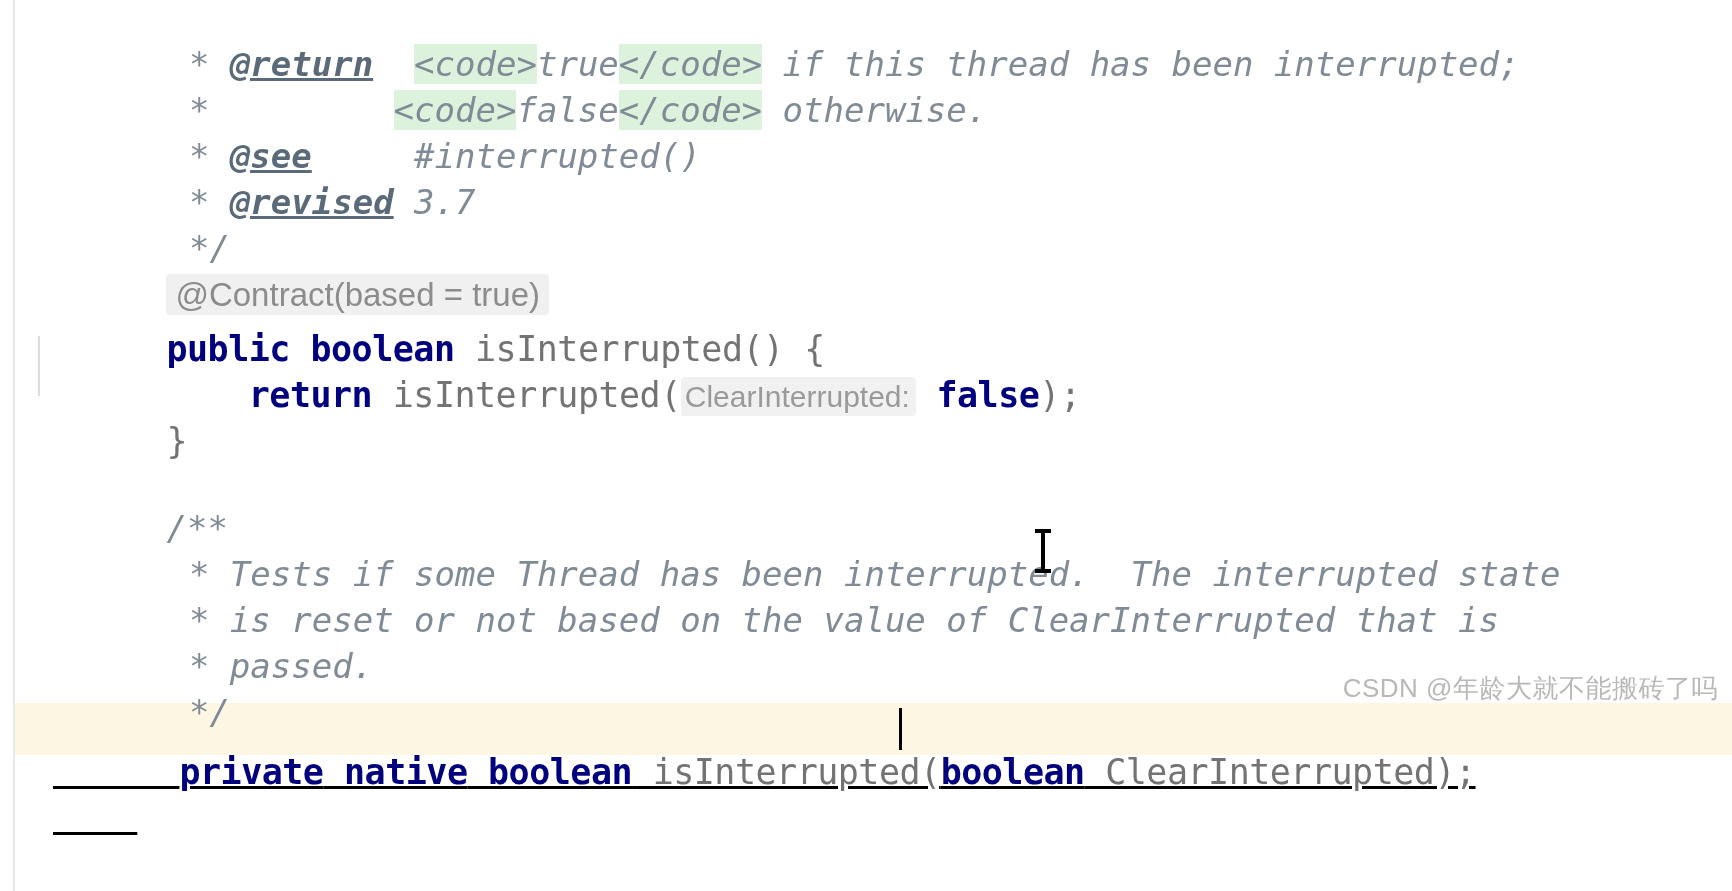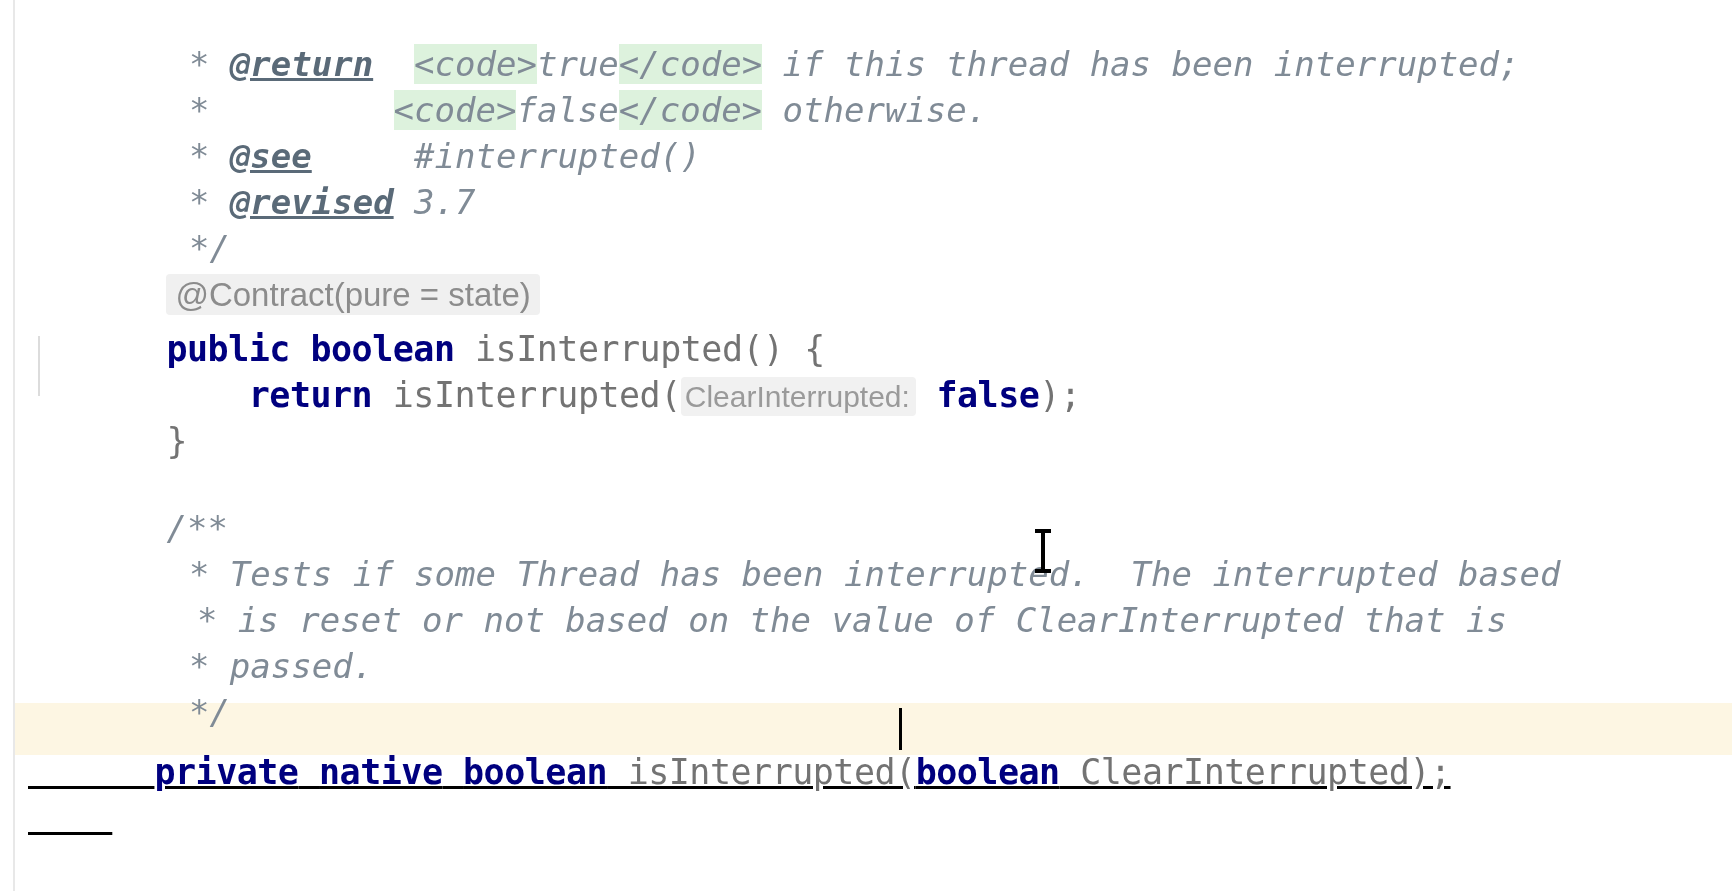--- a/index.html
+++ b/index.html
@@ -184,21 +184,21 @@
 
     <div class="line" style="top:133px; left:42px;">
       <span class="cmt"> * </span><span class="cmt cmt-tag">@revised</span><span class="cmt"> 3.7</span>
     </div>
 
     <div class="line" style="top:179px; left:42px;">
       <span class="cmt"> */</span>
     </div>
 
     <div class="line" style="top:225px; left:40px;">
-      <span class="inlay-annotation">@Contract(pure = state)</span>
+      <span class="inlay-annotation">@Contract(based = true)</span>
     </div>
 
     <div class="line" style="top:280px; left:40px;">
       <span class="src kw">public</span><span class="src plain"> </span><span class="src kw">boolean</span><span class="src plain"> isInterrupted() {</span>
     </div>
 
     <div class="line" style="top:326px; left:40px;">
       <span class="src plain">    </span><span class="src kw">return</span><span class="src plain"> isInterrupted(</span><span class="inlay-param">ClearInterrupted:</span><span class="src plain"> </span><span class="src kw">false</span><span class="src plain">);</span>
     </div>
 
@@ -208,45 +208,46 @@
 
     <div class="line" style="top:418px; left:40px;">
       <span class="src plain"></span>
     </div>
 
     <div class="line" style="top:459px; left:40px;">
       <span class="cmt">/**</span>
     </div>
 
     <div class="line" style="top:505px; left:42px;">
-      <span class="cmt"> * Tests if some Thread has been interrupted.  The interrupted based</span>
-    </div>
-
-    <div class="line" style="top:551px; left:50px;">
+      <span class="cmt"> * Tests if some Thread has been interrupted.  The interrupted state</span>
+    </div>
+
+    <div class="line" style="top:551px; left:42px;">
       <span class="cmt"> * is reset or not based on the value of ClearInterrupted that is</span>
     </div>
 
     <div class="line" style="top:597px; left:42px;">
       <span class="cmt"> * passed.</span>
     </div>
 
     <div class="line" style="top:643px; left:42px;">
       <span class="cmt"> */</span>
     </div>
 
-    <div class="line" style="top:703px; left:28px;text-decoration:underline;">
+    <div class="line" style="top:703px; left:53px;text-decoration:underline;">
       <span class="src kw">private</span><span class="src plain"> </span><span class="src kw">native</span><span class="src plain"> </span><span class="src kw">boolean</span><span class="src plain"> isInterrupted(</span><span class="src kw">boolean</span><span class="src plain"> ClearInterrupted);</span>
     </div>
 
   </div>
 
   <div class="text-caret" style="left:899px; top:708px; height:42px;"></div>
 
   <svg class="mouse-ibeam" width="22" height="48" style="left:1032px; top:527px;" viewBox="0 0 22 48">
     <rect x="9" y="3" width="4" height="42" fill="#000000"></rect>
     <rect x="3" y="2" width="16" height="4" fill="#000000"></rect>
     <rect x="3" y="42" width="16" height="4" fill="#000000"></rect>
     <rect x="5" y="6" width="3" height="2" fill="#ffffff"></rect>
     <rect x="14" y="6" width="3" height="2" fill="#ffffff"></rect>
   </svg>
 
+  <div class="watermark">CSDN @年龄大就不能搬砖了吗</div>
 
 </div>
 
 </body></html>

